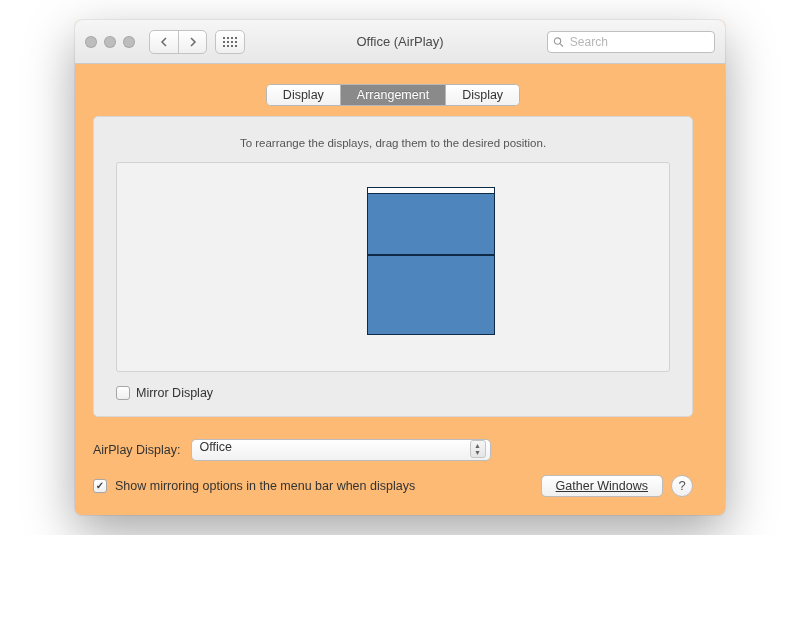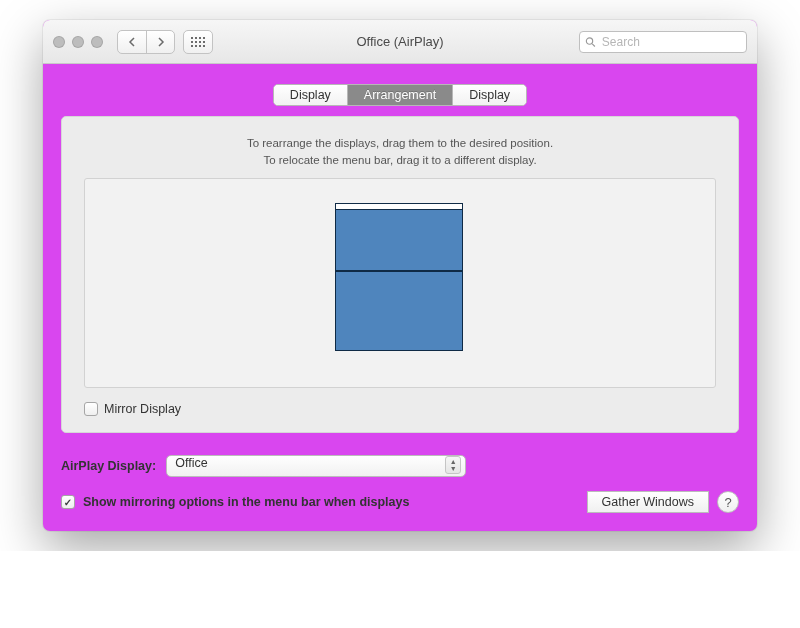--- a/index.html
+++ b/index.html
@@ -7,22 +7,22 @@
     margin: 0;
     padding: 20px;
     background: #fff;
     font-family: -apple-system, "Helvetica Neue", Arial, sans-serif;
     font-size: 13px;
     color: #3a3a3a;
     display: flex;
     justify-content: center;
   }
   .window {
-    width: 714px;
-    background: #d946ef;
+    width: 650px;
+    background: #fdba74;
     border-radius: 7px;
     box-shadow: 0 18px 50px rgba(0,0,0,0.35), 0 0 0 1px rgba(0,0,0,0.06);
     overflow: hidden;
   }
   .titlebar {
     height: 44px;
     background: linear-gradient(#f6f6f6, #e7e7e7);
     border-bottom: 1px solid #c9c9c9;
     display: flex;
     align-items: center;
@@ -65,21 +65,21 @@
     background: #fff;
     display: flex; align-items: center;
     padding: 0 5px; gap: 4px; justify-content: space-between;
   }
   .searchwrap input {
     border: none; outline: none; width: 100%;
     font-size: 12px; background: transparent; color: #333;
   }
   .searchwrap input::placeholder { color: #b6b6b6; }
 
-  .content { padding: 0 18px 18px 18px; margin-top: 20px; }
+  .content { padding: 0 32px 18px 18px; margin-top: 20px; }
 
   .tabs {
     display: flex; justify-content: center;
     margin-top: 18px;
   }
   .tabseg {
     display: flex;
     border: 1px solid #b7b7b7;
     border-radius: 5px;
     overflow: hidden;
@@ -142,21 +142,21 @@
     background: linear-gradient(#ffffff,#efefef);
     display: flex; align-items: center; justify-content: center;
     font-size: 10px; color: #333;
   }
   .chk.checked::after {
     content: "✓"; font-weight: 600; color: #3a3a3a; font-size: 10px;
   }
 
   .footer { margin-top: 22px; }
   .row { display: flex; align-items: center; gap: 10px; }
-  .label { font-size: 12.5px; color: #333; font-weight: bold; }
+  .label { font-size: 12.5px; color: #333; }
 
   .select {
     height: 22px; width: 300px;
     border: 1px solid #bcbcbc;
     border-radius: 5px;
     background: linear-gradient(#ffffff,#f1f1f1);
     display: flex; justify-content: space-between;
     padding: 0 4px 0 8px;
     font-size: 12.5px; color: #333;
   }
@@ -170,24 +170,24 @@
 
   .bottomrow {
     margin-top: 14px;
     display: flex; align-items: center; gap: 8px;
   }
   .bottomrow .spacer { flex: 1; }
   .btn {
     height: 22px;
     padding: 0 14px;
     border: 1px solid #bcbcbc;
-    border-radius: 0;
+    border-radius: 5px;
     background: linear-gradient(#ffffff,#f0f0f0);
     font-size: 12.5px; color: #333;
-    display: flex; align-items: center;
+    display: flex; align-items: center; text-decoration: underline;
   }
   .helpbtn {
     width: 22px; height: 22px; border-radius: 50%;
     border: 1px solid #bcbcbc;
     background: linear-gradient(#ffffff,#f0f0f0);
     display: flex; align-items: center; justify-content: center;
     font-size: 13px; color: #555;
   }
 
   svg { display: block; }
@@ -249,21 +249,20 @@
       <div class="tabseg">
         <div class="tab">Display</div>
         <div class="tab active">Arrangement</div>
         <div class="tab">Display</div>
       </div>
     </div>
 
     <div class="panel">
       <div class="instructions">
         <div>To rearrange the displays, drag them to the desired position.</div>
-        <div>To relocate the menu bar, drag it to a different display.</div>
       </div>
 
       <div class="arena">
         <div class="display-box display-top">
           <div class="menubar"></div>
         </div>
         <div class="display-box display-bottom"></div>
       </div>
 
       <div class="chkrow">

